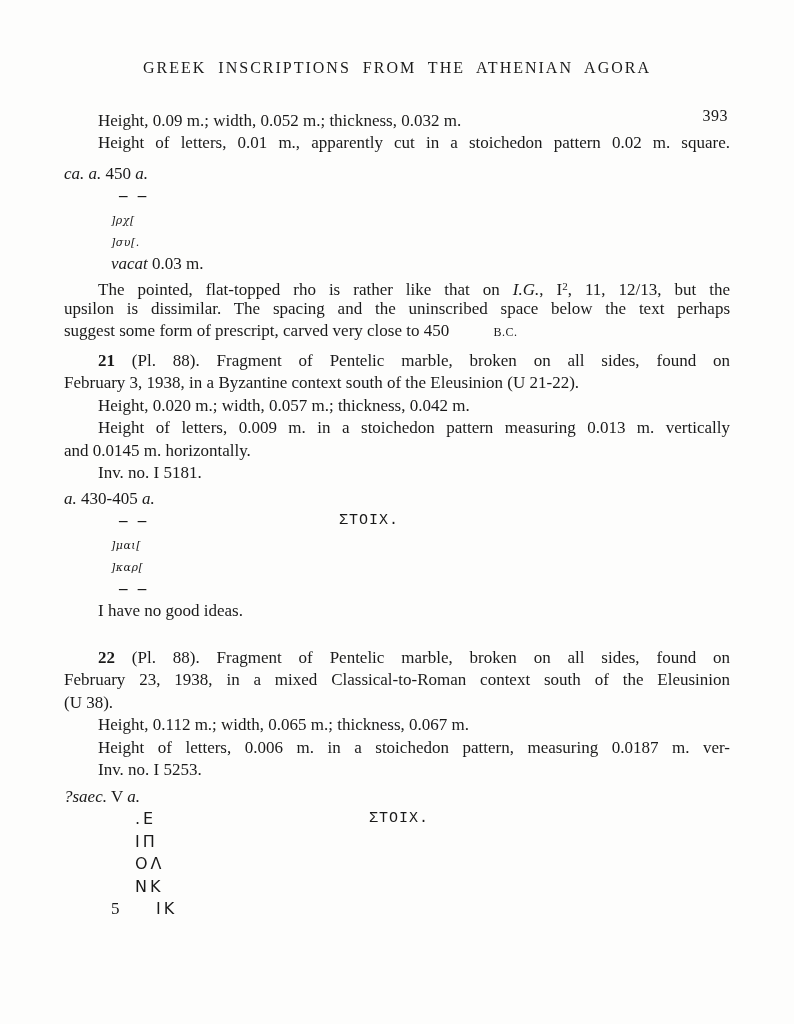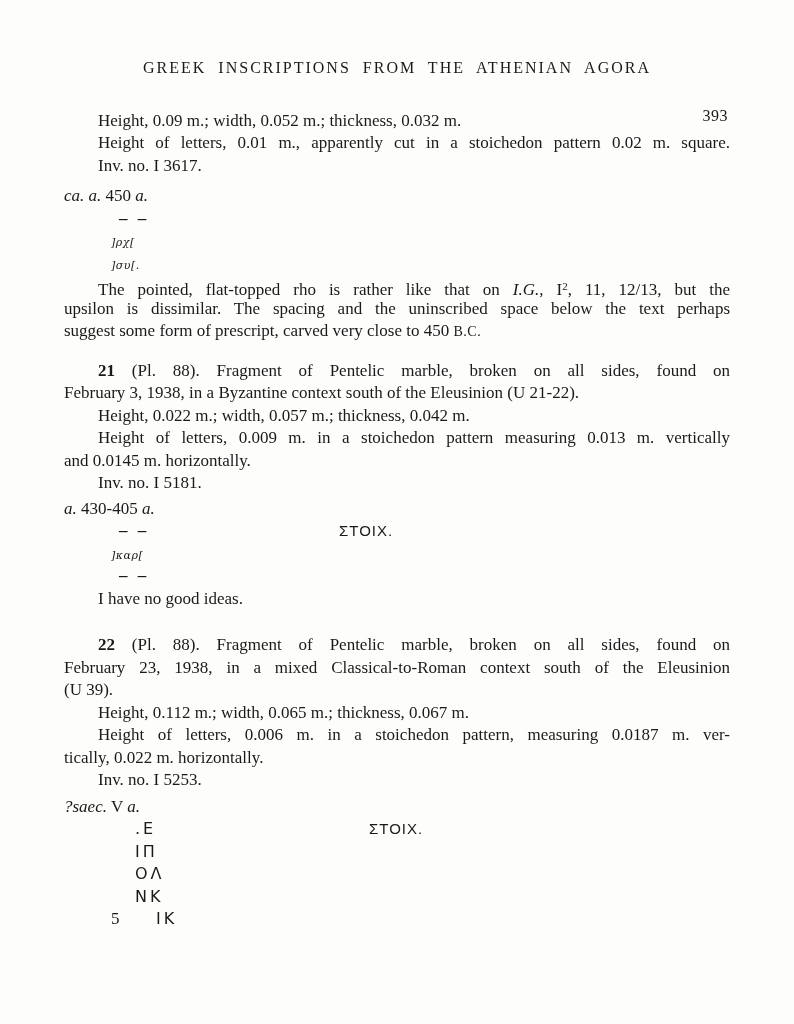--- a/index.html
+++ b/index.html
@@ -25,136 +25,140 @@
   .ind { text-indent: 34px; }
 
   
   .hdr { text-align: center; font-size: 16px; letter-spacing: 2px; word-spacing: 6px; }
   .hdr-num { position: absolute; right: 2px; top: 0; letter-spacing: 0.5px; margin-top: 48px; }
 
   
   .b { font-weight: bold; }
   .i { font-style: italic; }
   .sup { font-size: 11px; vertical-align: 5px; }
-  .sc { font-size: 14px; letter-spacing: 0.5px; }
+  .sc { font-size: 12px; letter-spacing: 0.5px; margin-left: 40px; }
 
   
   .g {
     margin-left: 47px;
     font-family: "DejaVu Serif", serif;
     font-style: italic;
     font-size: 11px;
     letter-spacing: 0.5px;
   }
   .gm { margin-left: 47px; }
   .dash { margin-left: 55px; letter-spacing: 3px; font-weight: bold; }
 
   
   .stoich {
     position: absolute; top: 0;
-    font-family: Liberation Sans, sans-serif;
+    font-family: Liberation Mono, monospace;
     font-size: 15px;
     letter-spacing: 1px;
   }
   .st1 { left: 275px; }
   .st2 { left: 305px; }
 
   
   .ep {
     margin-left: 71px;
     font-family: "DejaVu Sans", sans-serif;
     font-size: 16px;
     letter-spacing: 3px;
   }
   .ep-shift { margin-left: 92px; }
   .lineno { position: absolute; left: 47px; top: 0; }
 
   
   .mt23 { margin-top: 30px; }
   .mt10 { margin-top: 0; }
   .mt8  { margin-top: 8px; }
-  .mt7  { margin-top: 17px; }
+  .mt7  { margin-top: 7px; }
   .mt6  { margin-top: 24px; }
   .mt4  { margin-top: 4px; }
   .mt3  { margin-top: 3px; }
 </style>
 </head>
 <body>
 
 <div class="page">
   <div class="content">
 
     <div class="ln hdr">
       <span>GREEK INSCRIPTIONS FROM THE ATHENIAN AGORA</span>
       <span class="hdr-num">393</span>
     </div>
 
     <div class="ln ind mt23">Height, 0.09 m.; width, 0.052 m.; thickness, 0.032 m.</div>
     <div class="ln ind j">Height of letters, 0.01 m., apparently cut in a stoichedon pattern 0.02 m. square.</div>
-    <div class="ln ind">Inv. no. I 3617.</div>
 
     <div class="ln mt8">
       <span class="i">ca. a.</span>
       <span>450</span>
       <span class="i">a.</span>
     </div>
 
     <div class="ln">
       <span class="dash">– –</span>
     </div>
     <div class="ln">
       <span class="g">]ρχ[</span>
     </div>
     <div class="ln">
       <span class="g">]συ[.</span>
     </div>
+    <div class="ln">
+      <span class="gm"><span class="i">vacat</span> <span>0.03 m.</span></span>
+    </div>
 
     <div class="ln ind j mt10">
       <span>The pointed, flat-topped rho is rather like that on </span><span class="i">I.G.</span><span>, I</span><span class="sup">2</span><span>, 11, 12/13, but the</span>
     </div>
     <div class="ln j">upsilon is dissimilar. The spacing and the uninscribed space below the text perhaps</div>
     <div class="ln">
       <span>suggest some form of prescript, carved very close to 450 </span><span class="sc">B.C.</span>
     </div>
 
     <div class="ln ind j mt7">
       <span class="b">21</span><span> (Pl. 88). Fragment of Pentelic marble, broken on all sides, found on</span>
     </div>
     <div class="ln">February 3, 1938, in a Byzantine context south of the Eleusinion (U 21-22).</div>
-    <div class="ln ind">Height, 0.022 m.; width, 0.057 m.; thickness, 0.042 m.</div>
+    <div class="ln ind">Height, 0.020 m.; width, 0.057 m.; thickness, 0.042 m.</div>
     <div class="ln ind j">Height of letters, 0.009 m. in a stoichedon pattern measuring 0.013 m. vertically</div>
     <div class="ln">and 0.0145 m. horizontally.</div>
     <div class="ln ind">Inv. no. I 5181.</div>
 
     <div class="ln mt3">
       <span class="i">a.</span>
       <span>430-405</span>
       <span class="i">a.</span>
     </div>
 
     <div class="ln">
       <span class="dash">– –</span>
       <span class="stoich st1">ΣΤΟΙΧ.</span>
     </div>
     <div class="ln">
+      <span class="g">]μαι[</span>
+    </div>
+    <div class="ln">
       <span class="g">]καρ[</span>
     </div>
     <div class="ln">
       <span class="dash">– –</span>
     </div>
     <div class="ln ind">I have no good ideas.</div>
 
     <div class="ln ind j mt6">
       <span class="b">22</span><span> (Pl. 88). Fragment of Pentelic marble, broken on all sides, found on</span>
     </div>
     <div class="ln j">February 23, 1938, in a mixed Classical-to-Roman context south of the Eleusinion</div>
-    <div class="ln">(U 39).</div>
+    <div class="ln">(U 38).</div>
     <div class="ln ind">Height, 0.112 m.; width, 0.065 m.; thickness, 0.067 m.</div>
     <div class="ln ind j">Height of letters, 0.006 m. in a stoichedon pattern, measuring 0.0187 m. ver-</div>
-    <div class="ln">tically, 0.022 m. horizontally.</div>
     <div class="ln ind">Inv. no. I 5253.</div>
 
     <div class="ln mt4">
       <span class="i">?saec.</span>
       <span>V</span>
       <span class="i">a.</span>
     </div>
 
     <div class="ln">
       <span class="ep">.Ε</span>

